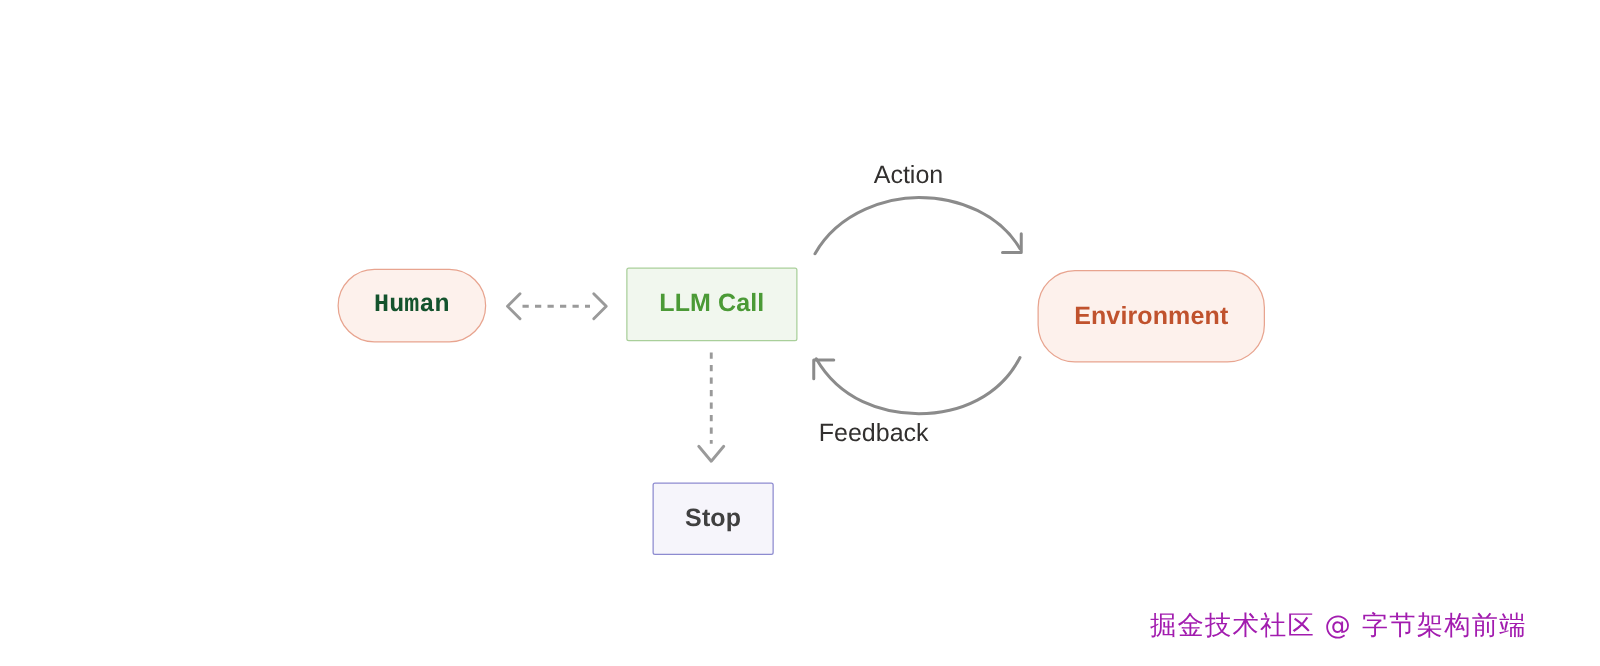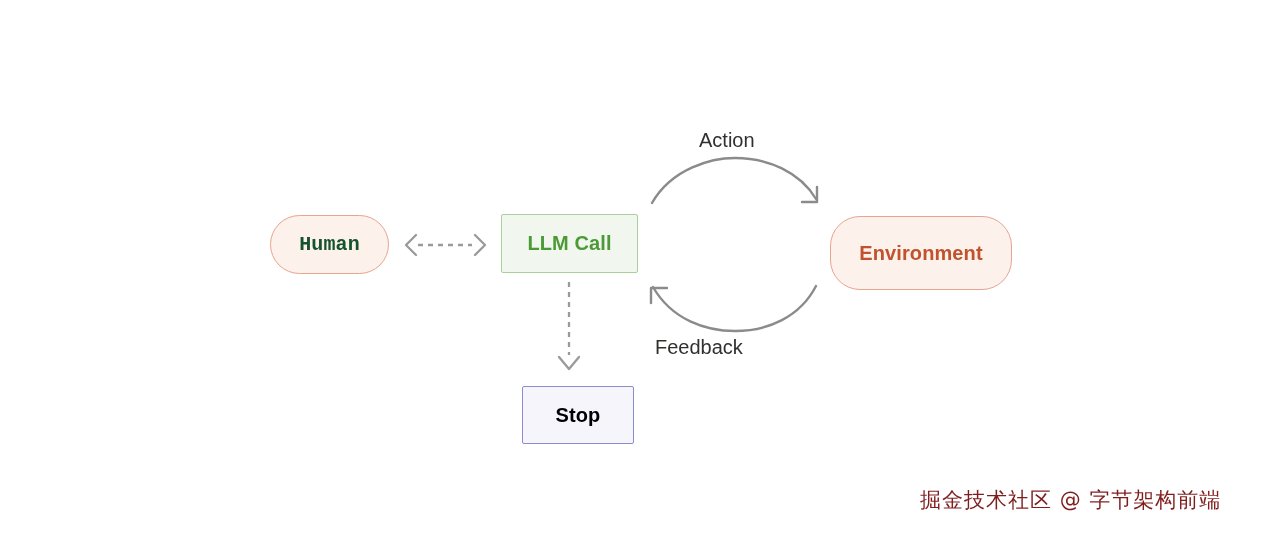--- a/index.html
+++ b/index.html
@@ -72,26 +72,26 @@
     background: #fdf1ec;
     color: #c0522d;
     font-size: 20px;
     font-weight: 700;
   }
 
   
   #node-stop {
     left: 522px;
     top: 386px;
-    width: 112px;
+    width: 97px;
     height: 58px;
     border: 1.4px solid #8d8bd0;
     border-radius: 2px;
     background: #f6f5fb;
-    color: #000000;
+    color: #404040;
     font-size: 20px;
     font-weight: 700;
   }
 
   
   .edge-label {
     position: absolute;
     color: #32302f;
     font-size: 20px;
     font-weight: 400;
@@ -100,21 +100,21 @@
   }
   #label-action   { left: 699px; top: 129px; }
   #label-feedback { left: 655px; top: 336px; }
 
   
   #watermark {
     position: absolute;
     left: 920px;
     top: 486px;
     font-size: 21px;
-    color: #7f1d1d;
+    color: #a21caf;
     letter-spacing: 1px;
     white-space: nowrap;
     font-family: "DejaVu Sans", "Liberation Sans", sans-serif;
   }
 </style>
 </head>
 <body>
 
 <svg id="diagram-canvas" viewBox="0 0 1280 533" xmlns="http://www.w3.org/2000/svg">
 

